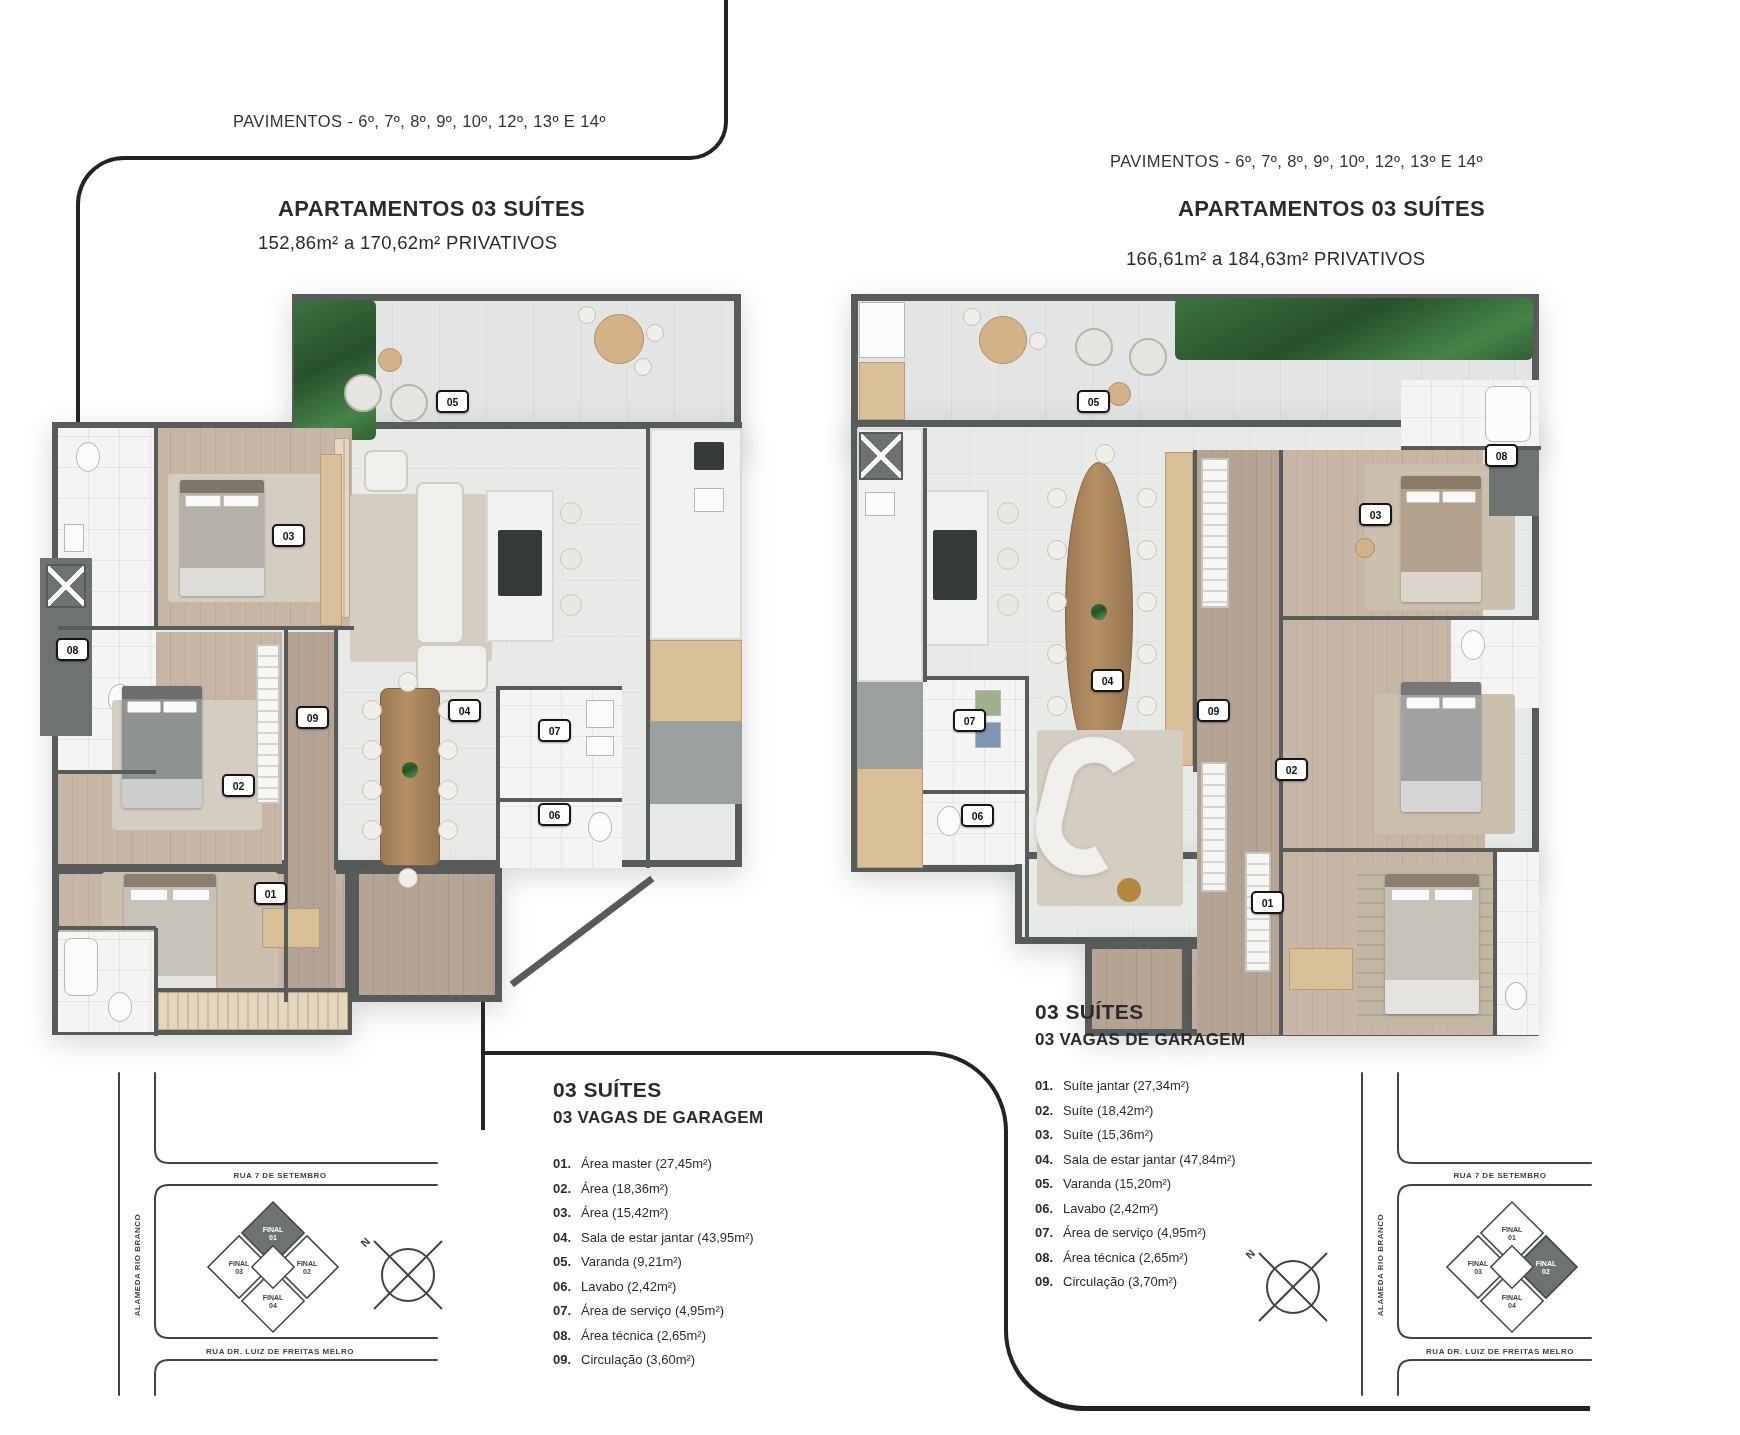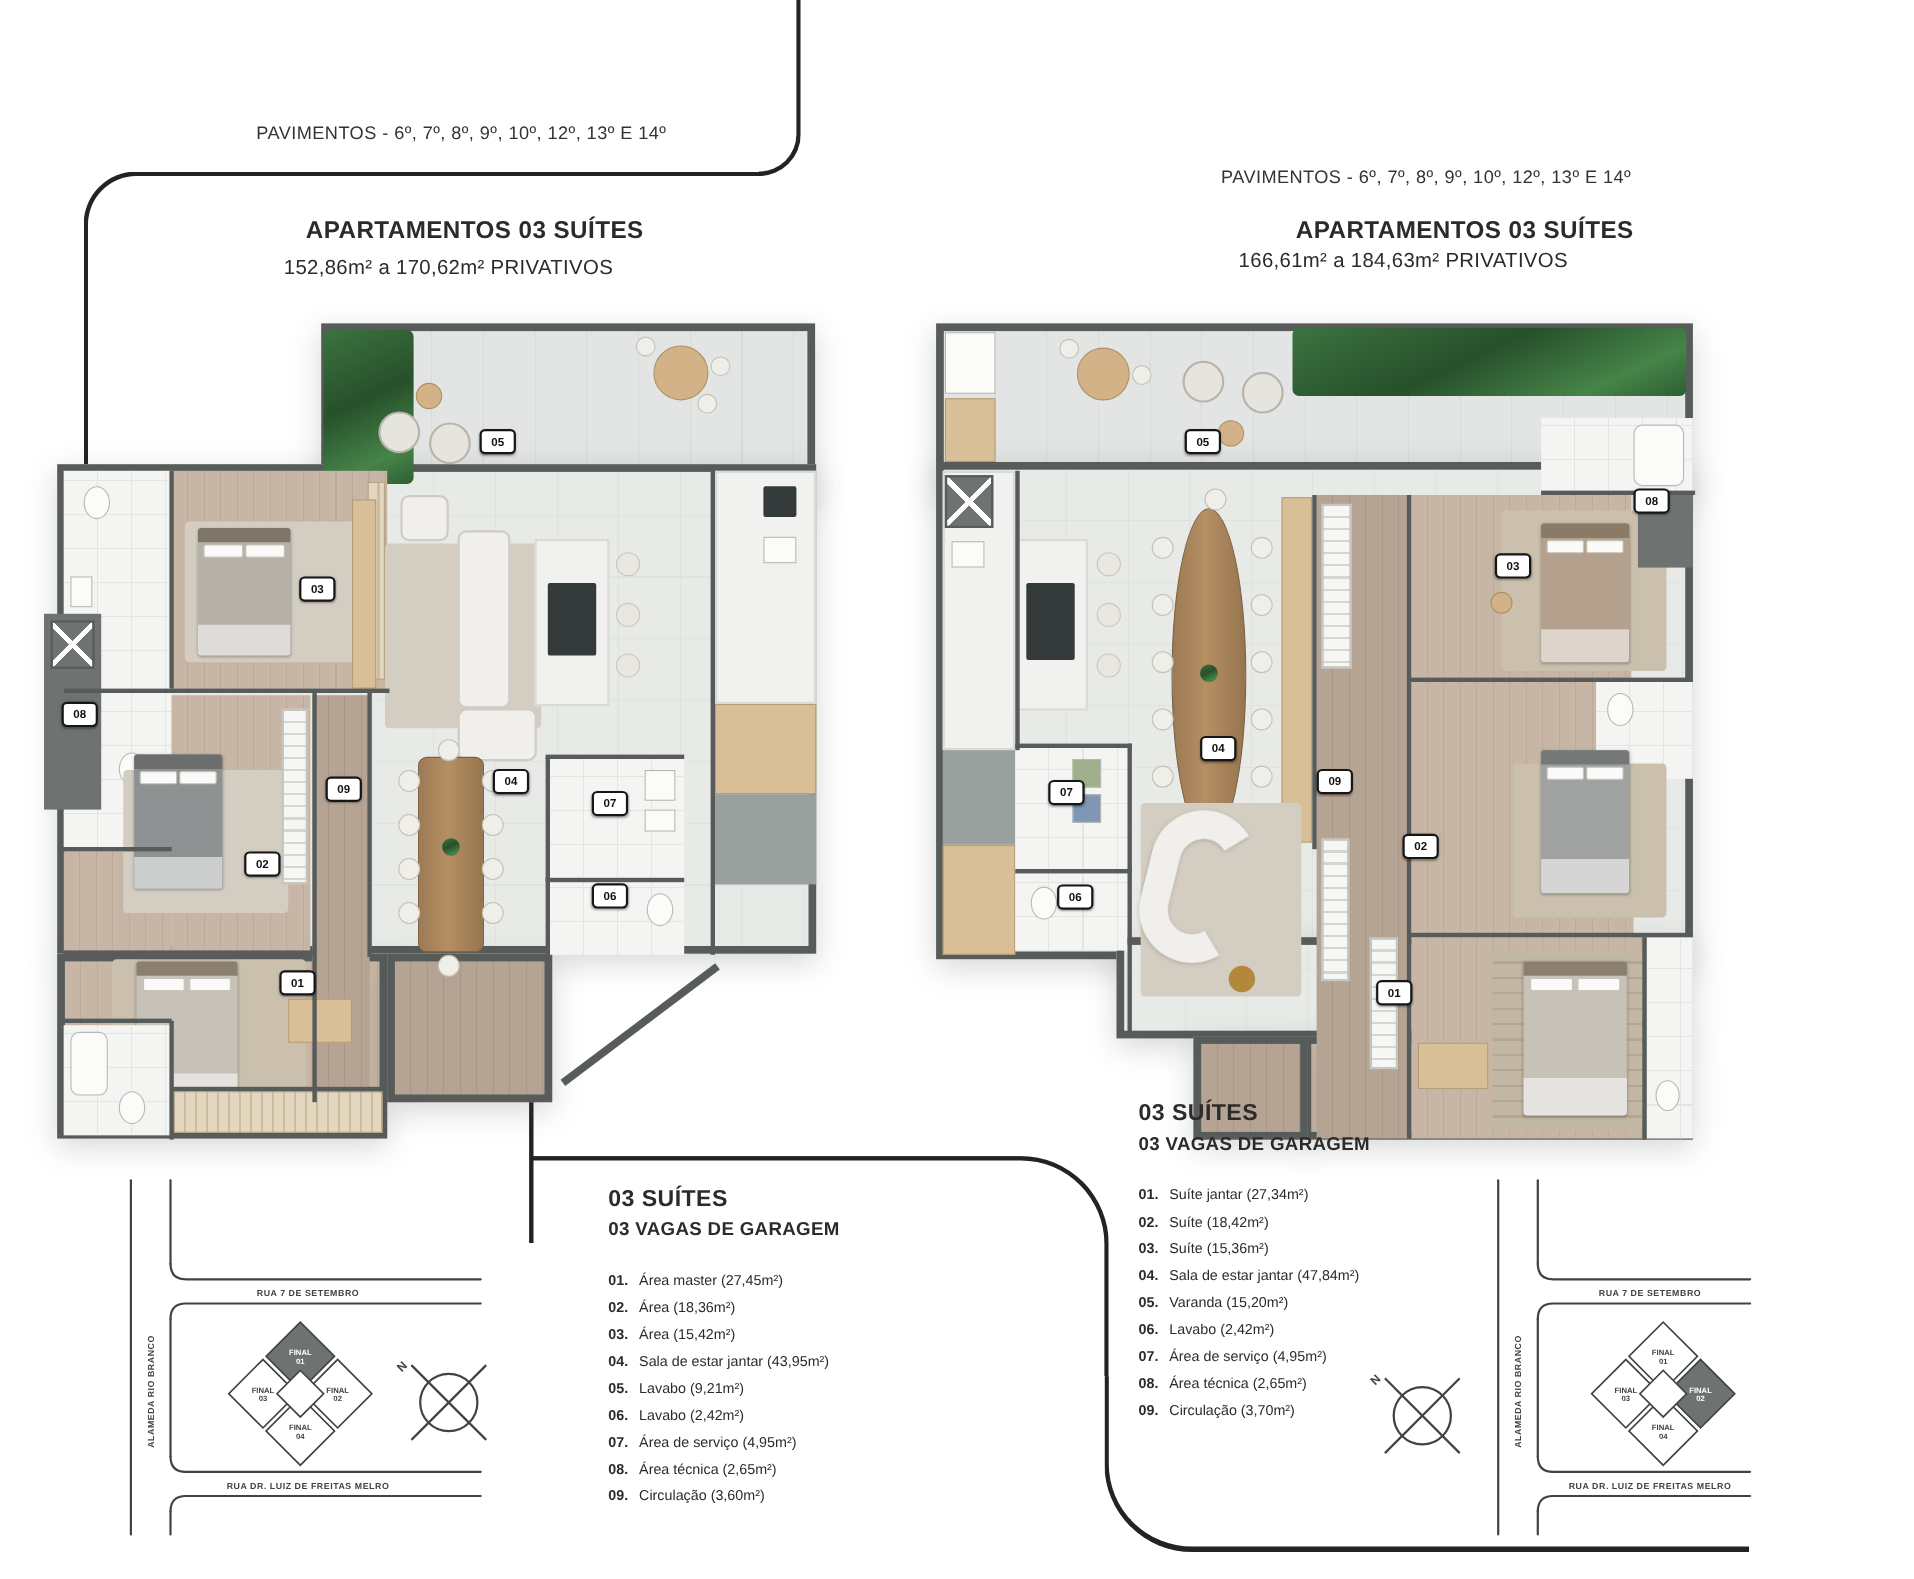--- a/index.html
+++ b/index.html
@@ -76,21 +76,21 @@
 <div class="ln" style="left:481px;top:950px;width:4px;height:180px;background:#232323"></div>
 <div class="ln" style="left:483px;top:1051px;width:525px;height:200px;border-top-width:4px;border-right-width:4px;border-top-right-radius:80px"></div>
 <div class="ln" style="left:1004px;top:1251px;width:586px;height:160px;border-left-width:4px;border-bottom-width:5px;border-bottom-left-radius:80px"></div>
 
 <div class="pav" style="left:233px;top:112px">PAVIMENTOS - 6º, 7º, 8º, 9º, 10º, 12º, 13º E 14º</div>
 <div class="h-title" style="left:278px;top:196px">APARTAMENTOS 03 SUÍTES</div>
 <div class="h-sub" style="left:258px;top:232px">152,86m² a 170,62m² PRIVATIVOS</div>
 
 <div class="pav" style="left:1110px;top:152px">PAVIMENTOS - 6º, 7º, 8º, 9º, 10º, 12º, 13º E 14º</div>
 <div class="h-title" style="left:1178px;top:196px">APARTAMENTOS 03 SUÍTES</div>
-<div class="h-sub" style="left:1126px;top:226px">166,61m² a 184,63m² PRIVATIVOS</div>
+<div class="h-sub" style="left:1126px;top:248px">166,61m² a 184,63m² PRIVATIVOS</div>
 
 <div class="plan" style="left:46px;top:292px">
   <div class="fp vr" style="left:246px;top:2px;width:449px;height:158px"></div>
   <div class="fp" style="left:6px;top:130px;width:690px;height:445px"></div>
   <div class="fp wd" style="left:6px;top:575px;width:300px;height:168px"></div>
   <div class="fp wd2" style="left:306px;top:575px;width:150px;height:135px"></div>
   <div class="z wl" style="left:448px;top:636px;width:176px;height:7px;transform:rotate(-37deg)"></div>
 
   <div class="z green" style="left:248px;top:8px;width:82px;height:140px"></div>
   <div class="z chairR" style="left:298px;top:82px;width:38px;height:38px"></div>
@@ -326,21 +326,21 @@
 </div>
 
 <div class="legend" style="left:553px;top:1078px">
   <div class="t1">03 SUÍTES</div>
   <div class="t2">03 VAGAS DE GARAGEM</div>
   <div class="items">
     <div><span class="n">01.</span><span>Área master (27,45m²)</span></div>
     <div><span class="n">02.</span><span>Área (18,36m²)</span></div>
     <div><span class="n">03.</span><span>Área (15,42m²)</span></div>
     <div><span class="n">04.</span><span>Sala de estar jantar (43,95m²)</span></div>
-    <div><span class="n">05.</span><span>Lavabo (9,21m²)</span></div>
+    <div><span class="n">05.</span><span>Varanda (9,21m²)</span></div>
     <div><span class="n">06.</span><span>Lavabo (2,42m²)</span></div>
     <div><span class="n">07.</span><span>Área de serviço (4,95m²)</span></div>
     <div><span class="n">08.</span><span>Área técnica (2,65m²)</span></div>
     <div><span class="n">09.</span><span>Circulação (3,60m²)</span></div>
   </div>
 </div>
 
 <div class="legend" style="left:1035px;top:1000px">
   <div class="t1">03 SUÍTES</div>
   <div class="t2">03 VAGAS DE GARAGEM</div>

